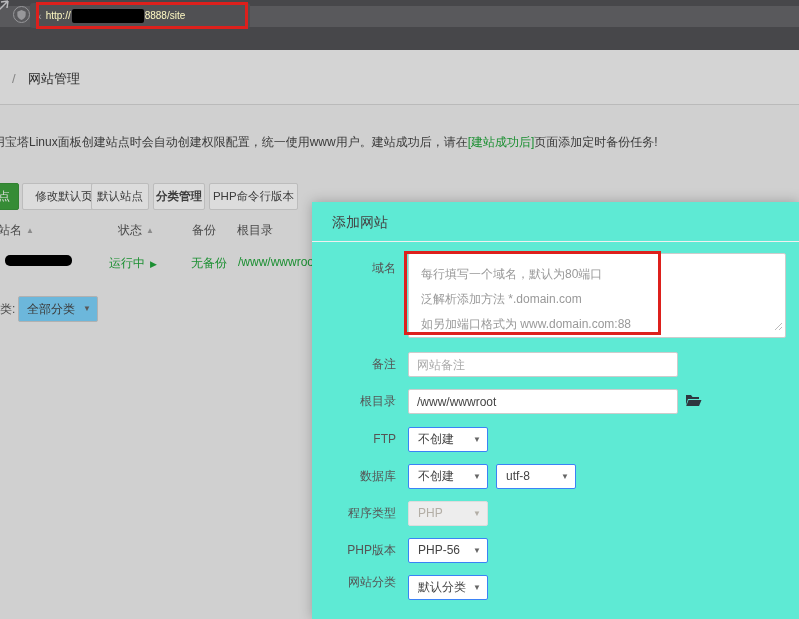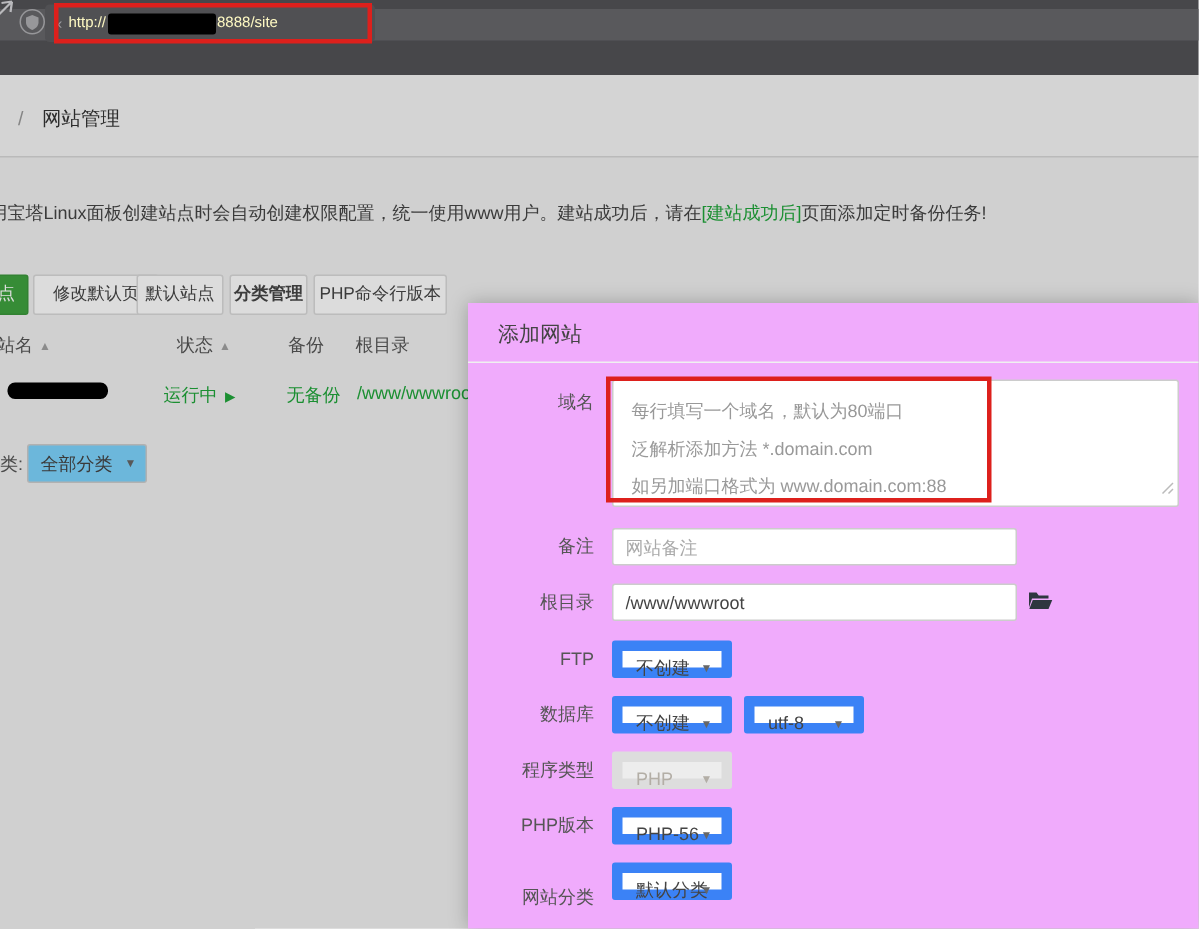--- a/index.html
+++ b/index.html
@@ -53,29 +53,29 @@
   #filter-label { position:absolute; top:246px; left:-12px; font-size:12px; color:#555; line-height:26px; }
   .fselect { background:#7dd3fc; border:1px solid #ccc; border-radius:2px; height:26px; line-height:24px;
     font-size:12px; color:#444; padding-left:8px; position:relative; }
   .fselect .arr { position:absolute; right:6px; top:0; font-size:8px; color:#666; line-height:24px; }
   #filter-select { position:absolute; top:246px; left:18px; width:80px; }
 
   
   #overlay { position:absolute; top:50px; left:0; width:799px; height:569px; background:rgba(0,0,0,0.13); z-index:5; }
 
   
-  #modal { position:absolute; top:202px; left:312px; width:487px; height:417px; background:#f0abfc; z-index:10;
+  #modal { position:absolute; top:202px; left:312px; width:487px; height:417px; background:#5eead4; z-index:10;
     box-shadow:0 0 12px rgba(0,0,0,0.25); }
   #modal-header { height:40px; line-height:40px; padding-left:20px; font-size:14px; color:#444;
     border-bottom:1px solid #f0f0f0; }
   .mlabel { position:absolute; left:0; width:84px; text-align:right; font-size:12px; color:#555; line-height:25px; }
   .mctrl-input { position:absolute; left:96px; width:270px; height:25px; border:1px solid #ccc; border-radius:2px;
     font-size:12px; color:#444; padding:0 8px; background:#fff; font-family:"Liberation Sans",sans-serif; }
   .mctrl-input::placeholder { color:#aaa; }
-  .msel { position:absolute; left:96px; width:80px; height:25px; line-height:23px; border:7px solid #3b82f6;
+  .msel { position:absolute; left:96px; width:80px; height:25px; line-height:23px; border:1px solid #3b82f6;
     border-radius:2px; background:#fff; font-size:12px; color:#444; padding-left:9px; }
   .msel .arr { position:absolute; right:6px; top:0; font-size:8px; color:#666; line-height:23px; }
   .msel.disabled { background:#ededed; border-color:#ddd; color:#b3aea6; }
   .msel.disabled .arr { color:#b3aea6; }
 
   #domain-box { position:absolute; left:96px; top:51px; width:378px; height:85px; background:#fff;
     border:1px solid #ccc; border-radius:2px; padding:8px 12px; }
   #domain-box .ph { display:block; font-size:12px; color:#999; line-height:25px; white-space:nowrap; }
   #resize-handle { position:absolute; right:2px; bottom:2px; }
 
@@ -199,20 +199,20 @@
     <span>PHP</span>
     <span class="arr">▼</span>
   </div>
 
   <div class="mlabel" style="top:336px">PHP版本</div>
   <div class="msel" style="top:336px">
     <span>PHP-56</span>
     <span class="arr">▼</span>
   </div>
 
-  <div class="mlabel" style="top:384px">网站分类</div>
+  <div class="mlabel" style="top:368px">网站分类</div>
   <div class="msel" style="top:373px">
     <span>默认分类</span>
     <span class="arr">▼</span>
   </div>
 </div>
 
 <div class="anno" id="anno-domain"></div>
 
 </body></html>

